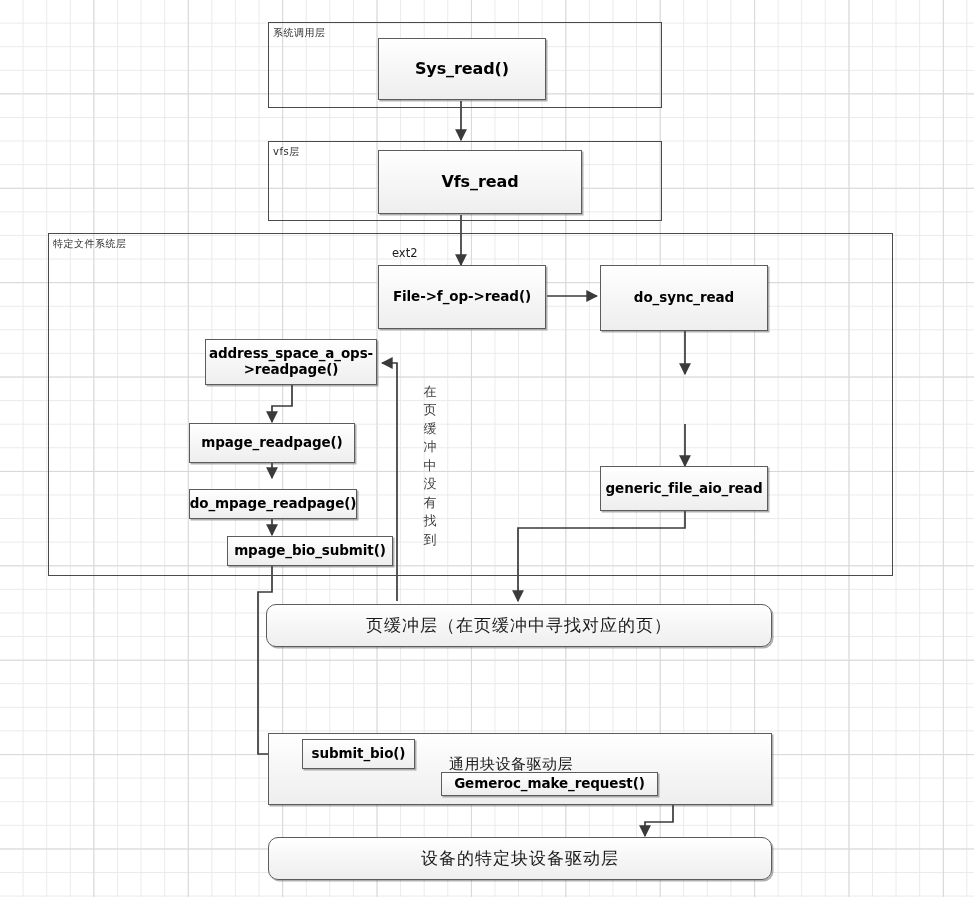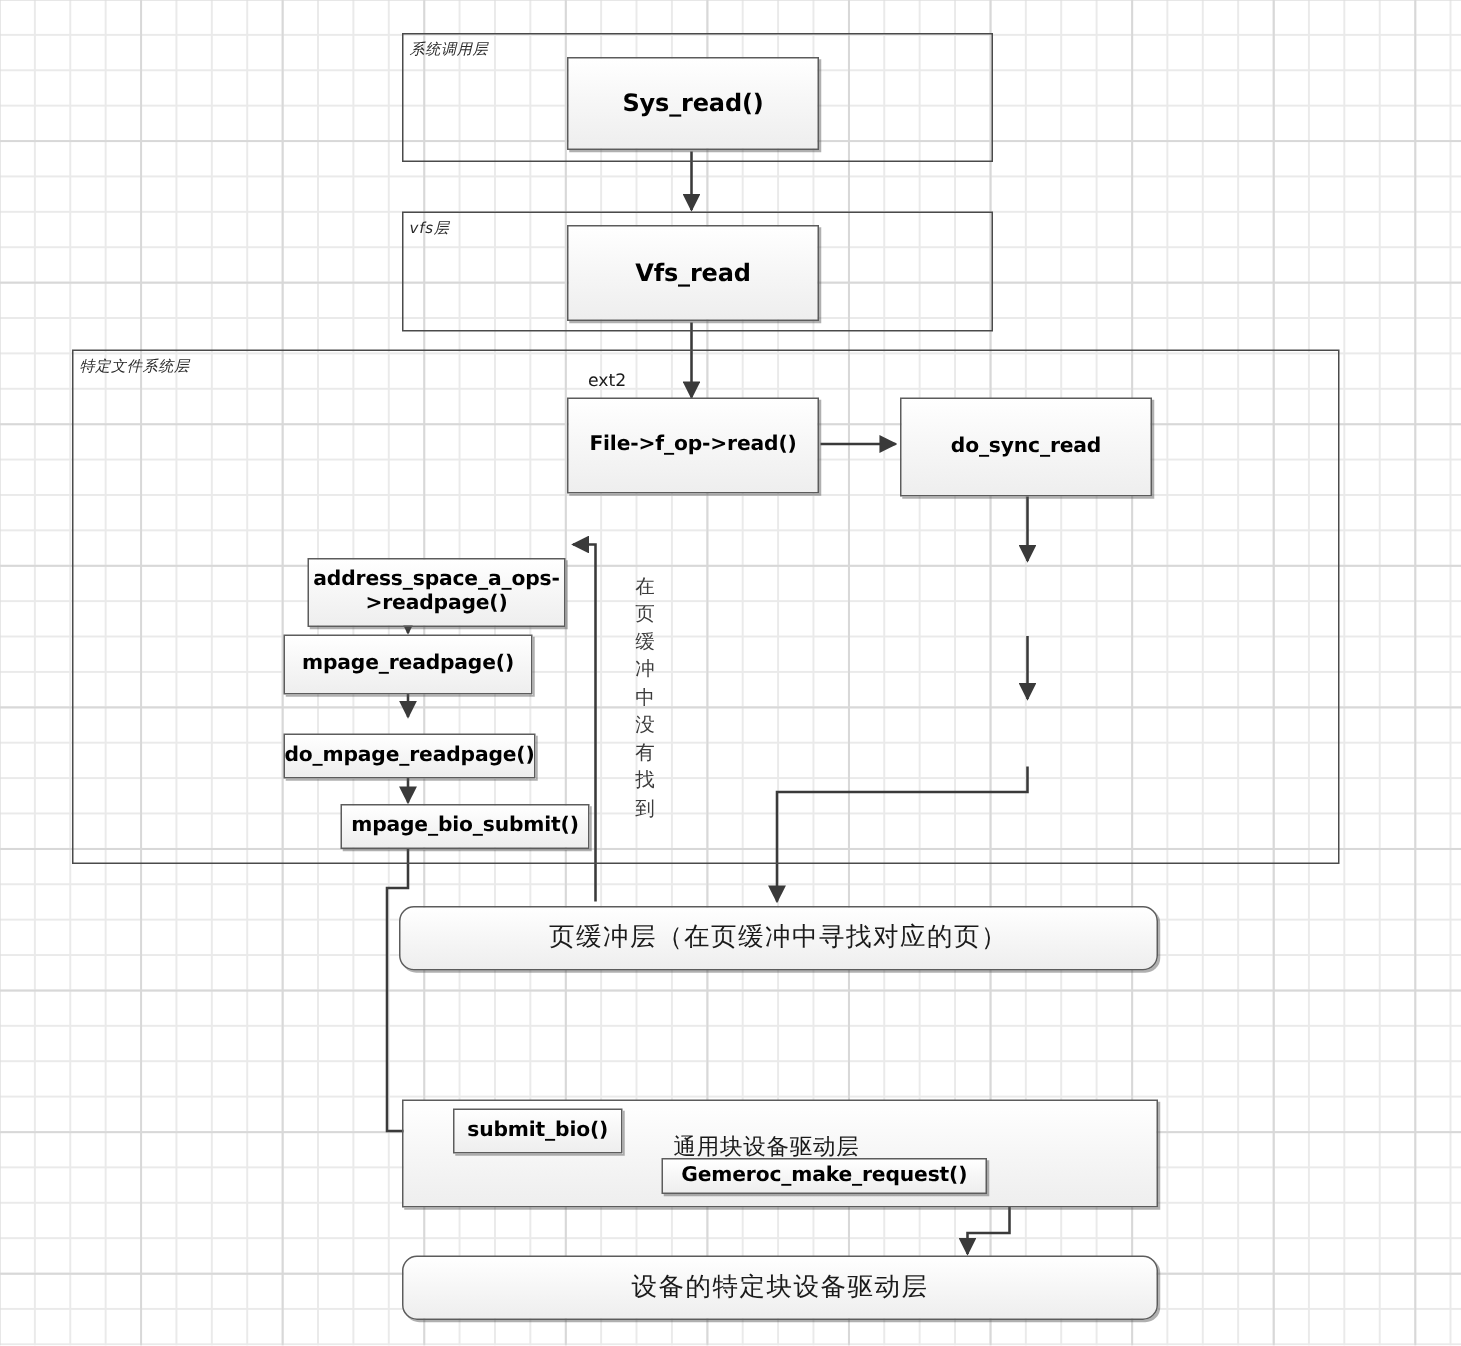--- a/index.html
+++ b/index.html
@@ -30,21 +30,21 @@
   .node.code{font-size:13.5px;letter-spacing:-0.1px;}
   .node.cjk{font-family:"DejaVu Serif","Liberation Serif",serif;font-weight:normal;font-size:17px;letter-spacing:1px;color:#1a1a1a;border-radius:10px;}
 
   .container{
     position:absolute;box-sizing:border-box;
     border:1px solid #4a4a4a;background:transparent;z-index:2;
   }
   .container-label{
     position:absolute;font-size:10px;color:#2b2b2b;
     font-family:"DejaVu Sans","Liberation Sans",sans-serif;
-    letter-spacing:.5px;white-space:nowrap;z-index:6;font-style:italic;
+    letter-spacing:.5px;white-space:nowrap;z-index:6;
   }
   .plain-label{
     position:absolute;font-size:11.5px;color:#1a1a1a;white-space:nowrap;z-index:6;
     font-family:"DejaVu Sans","Liberation Sans",sans-serif;
   }
   .plain-label.cjk{
     font-family:"DejaVu Serif","Liberation Serif",serif;font-size:15px;letter-spacing:.5px;
   }
   .vtext{
     position:absolute;z-index:6;
@@ -114,29 +114,30 @@
     <span>冲</span>
     <span>中</span>
     <span>没</span>
     <span>有</span>
     <span>找</span>
     <span>到</span>
   </div>
 
   <div class="node code" style="left:378px;top:38px;width:168px;height:62px;font-size:16px;">Sys_read()</div>
 
-  <div class="node code" style="left:378px;top:150px;width:168px;height:64px;font-size:16px;">Vfs_read</div>
+  <div class="node code" style="left:378px;top:150px;width:204px;height:64px;font-size:16px;">Vfs_read</div>
 
   <div class="node code" style="left:378px;top:265px;width:168px;height:64px;">File-&gt;f_op-&gt;read()</div>
 
   <div class="node code" style="left:600px;top:265px;width:168px;height:66px;">do_sync_read</div>
 
 
+  <div class="node code" style="left:600px;top:466px;width:168px;height:45px;">generic_file_aio_read</div>
 
-  <div class="node code" style="left:205px;top:339px;width:172px;height:46px;padding:0 4px;margin-top:33px;">address_space_a_ops-&gt;readpage()</div>
+  <div class="node code" style="left:205px;top:339px;width:172px;height:46px;padding:0 4px;">address_space_a_ops-&gt;readpage()</div>
 
   <div class="node code" style="left:189px;top:423px;width:166px;height:40px;">mpage_readpage()</div>
 
   <div class="node code" style="left:189px;top:489px;width:168px;height:30px;">do_mpage_readpage()</div>
 
   <div class="node code" style="left:189px;top:536px;width:166px;height:30px;margin-left:38px;">mpage_bio_submit()</div>
 
   <div class="node cjk" style="left:266px;top:604px;width:506px;height:43px;">页缓冲层（在页缓冲中寻找对应的页）</div>
 
   <div class="node" style="left:268px;top:733px;width:504px;height:72px;"></div>

